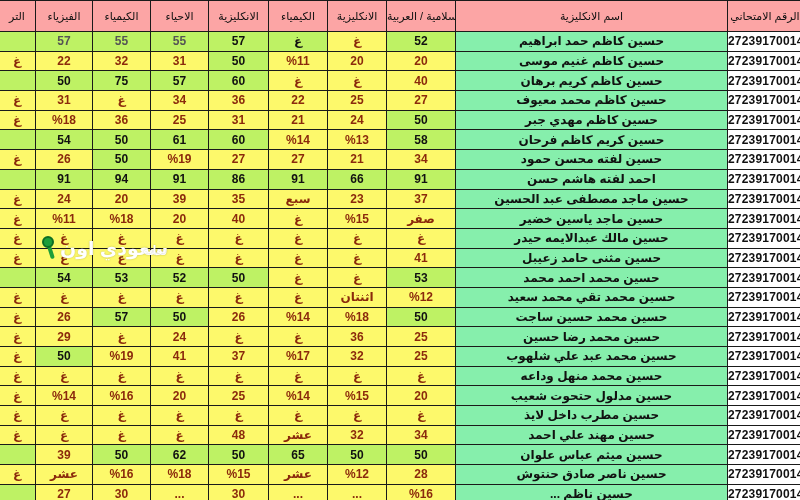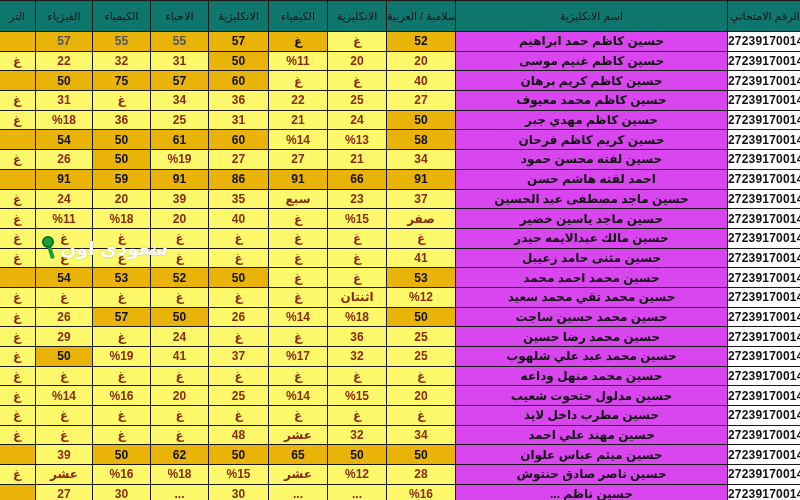--- a/index.html
+++ b/index.html
@@ -1,25 +1,25 @@
 <!DOCTYPE html>
 <html><head>
 <meta charset="utf-8">
 <style>
   html,body{margin:0;padding:0;}
   body{width:800px;height:500px;overflow:hidden;background:#ffffff;font-family:"Liberation Sans","DejaVu Sans",sans-serif;position:relative;}
   .sheet{position:absolute;left:0;top:0;width:800px;height:500px;overflow:hidden;}
   table.grid{border-collapse:collapse;table-layout:fixed;position:absolute;left:-2px;top:0;width:804px;}
   table.grid td, table.grid th{border:1.5px solid #1a1a1a;padding:0;text-align:center;white-space:nowrap;overflow:hidden;}
-  table.grid th{height:30px;background:#0f766e;font-weight:normal;font-size:11px;color:#111;}
+  table.grid th{height:30px;background:#fca5a5;font-weight:normal;font-size:11px;color:#111;}
   table.grid td{height:18.7px;font-size:12px;font-weight:bold;}
-  td.w{background:#eab308;color:#111;}
+  td.w{background:#bef264;color:#111;}
   td.y{background:#fdf96b;color:#8b2a0c;}
   td.gray{color:#555;font-weight:normal;}
-  td.name{background:#d946ef;color:#111;font-weight:normal;font-size:12px;text-align:right;padding-right:14px;direction:rtl;}
+  td.name{background:#86efac;color:#111;font-weight:normal;font-size:12px;text-align:right;padding-right:14px;direction:rtl;}
   td.id{background:#ffffff;color:#111;font-weight:normal;font-size:12px;text-align:left;padding-left:6px;letter-spacing:0.2px;}
   td.partial{font-size:11px;text-align:left;padding-left:0;}
   th.partial{text-align:left;}
   .watermark{position:absolute;left:40px;top:236px;display:flex;align-items:center;gap:4px;pointer-events:none;}
   .pin{width:16px;height:24px;position:relative;}
   .pin .head{position:absolute;left:2px;top:0;width:12px;height:12px;border-radius:50%;background:#1e9e3a;border:2px solid #0d6e24;box-sizing:border-box;}
   .pin .tail{position:absolute;left:9px;top:10px;width:4px;height:13px;background:#1e9e3a;transform:rotate(-18deg);border-radius:2px;}
   .wm-text{color:#ffffff;font-size:19px;font-weight:bold;text-shadow:0 0 2px rgba(0,0,0,0.25);direction:rtl;position:relative;}
   .wm-small{position:absolute;right:2px;top:-8px;font-size:10px;color:#fff;margin-top:15px;}
   .corner-wm{position:absolute;left:-6px;top:4px;width:120px;height:40px;opacity:0.35;pointer-events:none;}
@@ -140,21 +140,21 @@
           <td class="y">27</td>
           <td class="y">27</td>
           <td class="y">21</td>
           <td class="y">34</td>
           <td class="name">حسين لفته محسن حمود</td>
           <td class="id">2723917001463</td>
         </tr>
         <tr>
           <td class="partial w"></td>
           <td class="w">91</td>
-          <td class="w">59</td>
+          <td class="w">94</td>
           <td class="w">91</td>
           <td class="w">86</td>
           <td class="w">91</td>
           <td class="w">66</td>
           <td class="w">91</td>
           <td class="name">احمد لفته هاشم حسن</td>
           <td class="id">2723917001464</td>
         </tr>
         <tr>
           <td class="partial y">غ</td>

